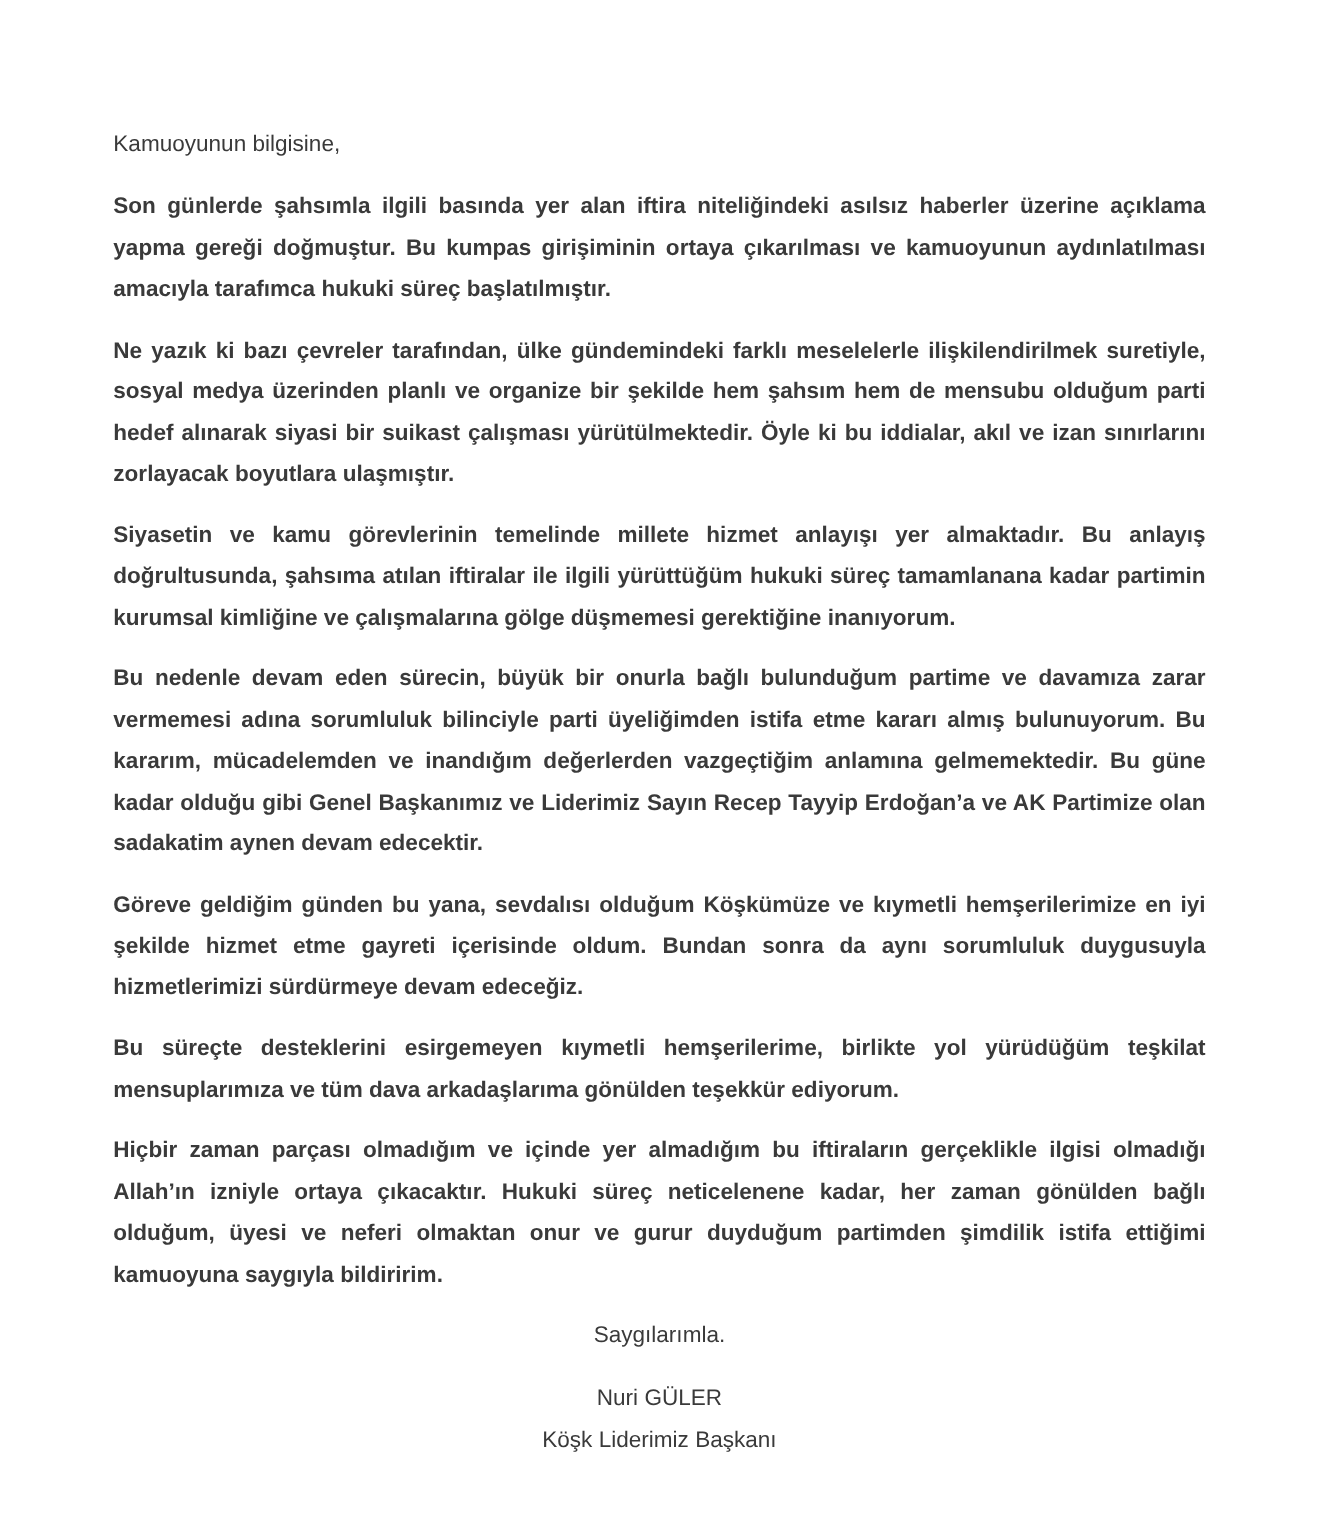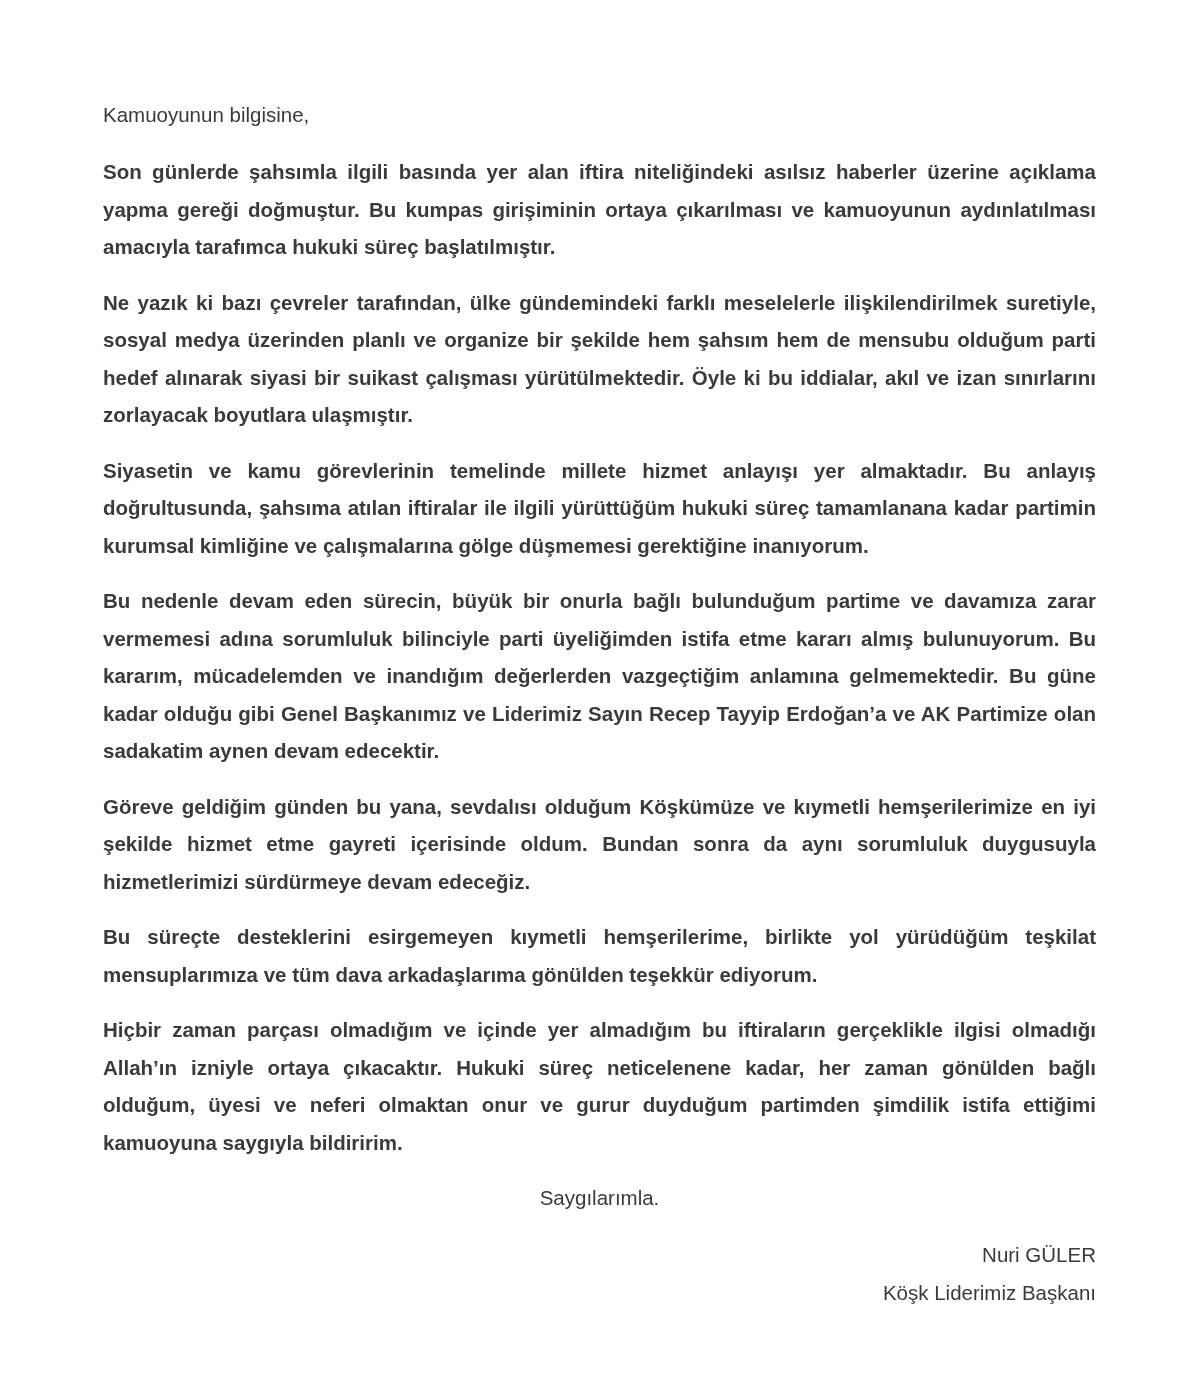--- a/index.html
+++ b/index.html
@@ -18,21 +18,21 @@
     box-sizing: border-box;
     width: 1200px;
     height: 1377px;
     padding: 96px 104px 40px 103px;
     background: #ffffff;
     overflow: hidden;
   }
   .salutation {
     font-size: 20.5px;
     line-height: 37px;
-    margin: 0 0 20px 0;
+    margin: 16px 0 20px 0;
     text-align: left;
   }
   .body-paragraph {
     font-size: 20.5px;
     line-height: 37.5px;
     margin: 0 0 18px 0;
     text-align: justify;
     text-justify: inter-word;
     font-weight: bold;
   }
@@ -42,21 +42,21 @@
     margin: 0 0 20px 0;
     text-align: center;
   }
   .signature {
     margin-top: 20px;
   }
   .signature-line {
     font-size: 20.5px;
     line-height: 37.5px;
     margin: 0;
-    text-align: right;
+    text-align: center;
   }
 </style>
 </head>
 <body>
 
 <div class="page">
 
   <p class="salutation">Kamuoyunun bilgisine,</p>
 
   <p class="body-paragraph">Son günlerde şahsımla ilgili basında yer alan iftira niteliğindeki asılsız haberler üzerine açıklama yapma gereği doğmuştur. Bu kumpas girişiminin ortaya çıkarılması ve kamuoyunun aydınlatılması amacıyla tarafımca hukuki süreç başlatılmıştır.</p>

